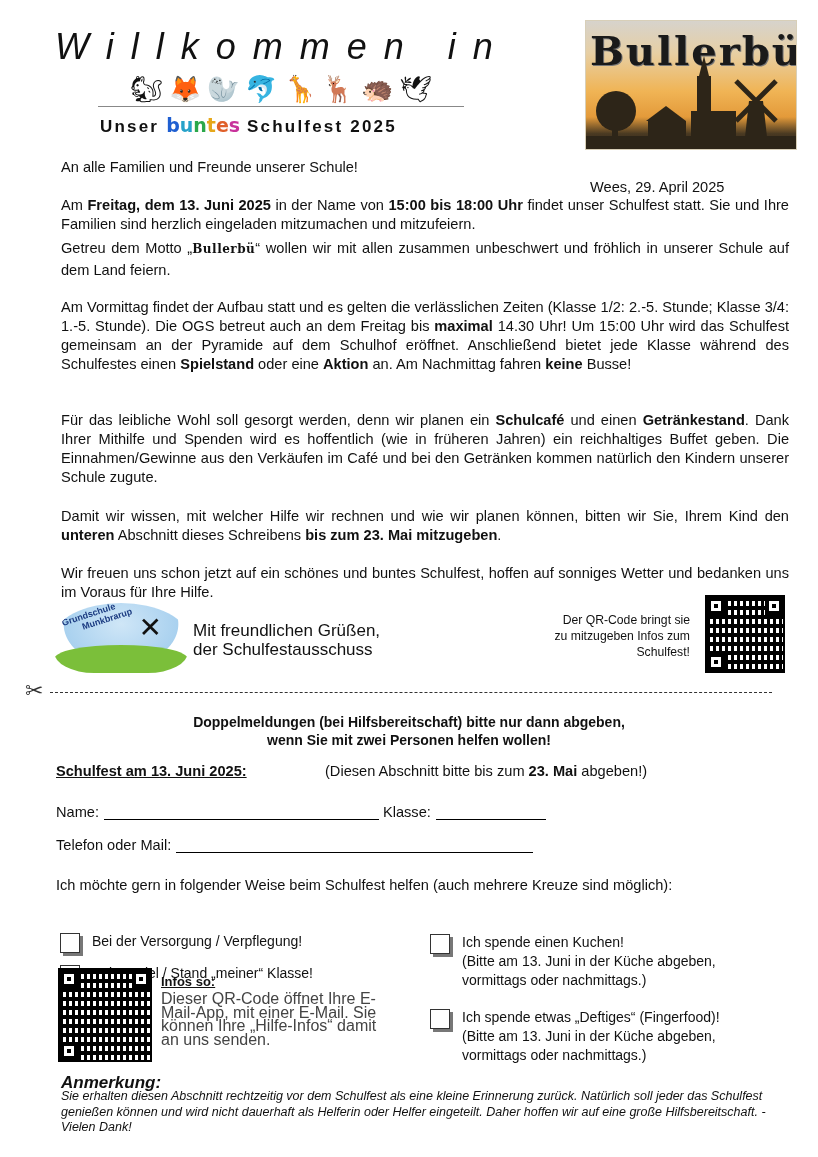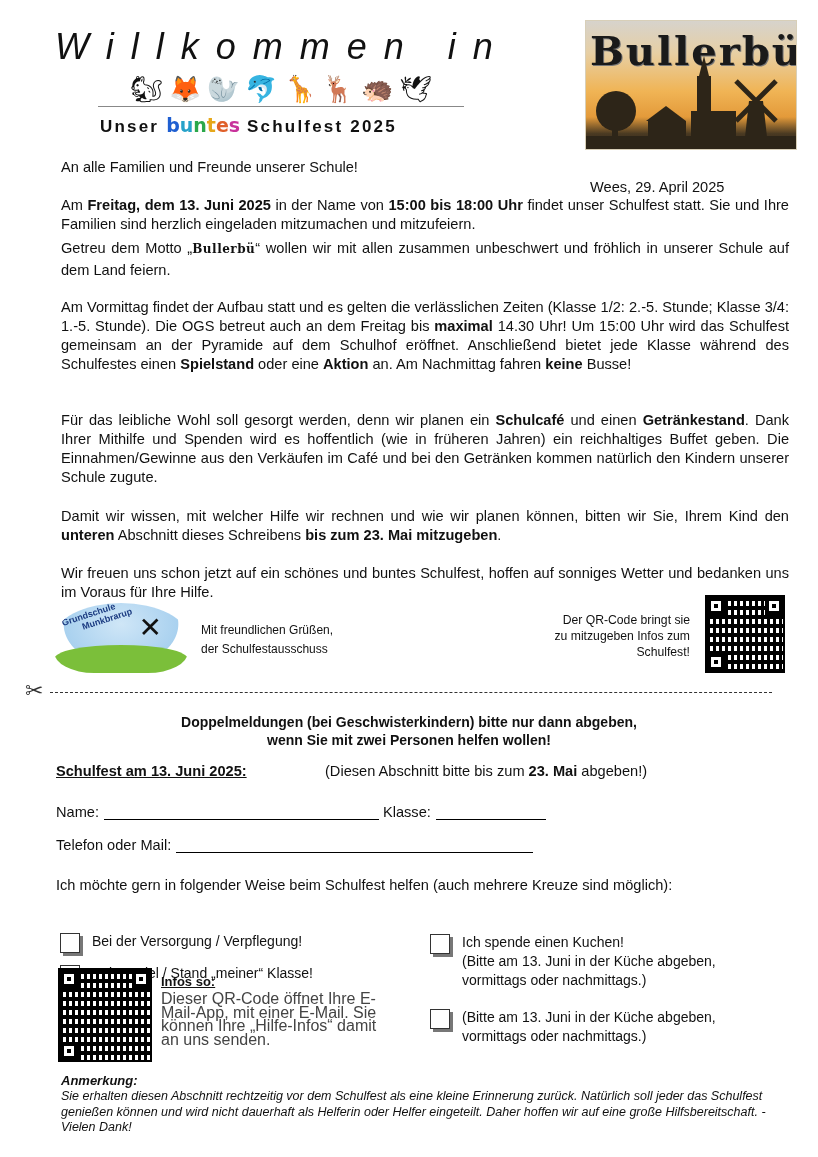--- a/index.html
+++ b/index.html
@@ -25,21 +25,21 @@
   .greeting { left: 61px; top: 159px; font-size: 14.6px; }
   .date { left: 590px; top: 159px; font-size: 14.6px; margin-top: 20px; }
   .motto { font-family: "DejaVu Serif", serif; font-weight: bold; font-size: 12px; letter-spacing: 0.5px; }
 
   
   .school-logo { left: 54px; top: 603px; width: 134px; height: 70px; border-radius: 50% 50% 30% 30%;
     background: radial-gradient(ellipse at 50% 30%, #cfe6f7 0%, #a9d1ef 60%, #fff 61%); overflow: hidden; }
   .school-logo .hill { position: absolute; bottom: 0; left: 0; width: 100%; height: 28px; background: #7bbf3a; border-radius: 50% 50% 0 0; }
   .school-logo .mill { position: absolute; right: 26px; top: 8px; font-size: 28px; }
   .school-logo .txt { position: absolute; left: 8px; top: 4px; font-size: 9px; font-weight: bold; color: #1a3a80; transform: rotate(-18deg); line-height: 10px; }
-  .regards { left: 193px; top: 621px; font-size: 12px; line-height: 19px; margin-left: 8px; }
+  .regards { left: 193px; top: 621px; font-size: 17px; line-height: 19px; }
   .qr-note { left: 520px; top: 612px; width: 170px; text-align: right; font-size: 12.2px; line-height: 16px; }
   .qr { background-color: #fff; border: 2px solid #000;
     background-image:
       linear-gradient(90deg, #000 50%, transparent 50%),
       linear-gradient(#000 50%, transparent 50%);
     background-size: 6px 6px, 9px 9px;
     background-blend-mode: multiply; }
   .qr-finder { position: absolute; width: 18px; height: 18px; border: 4px solid #000; background: #fff; }
   .qr-finder::after { content: ""; position: absolute; left: 3px; top: 3px; width: 4px; height: 4px; background: #000; }
 
@@ -56,21 +56,21 @@
 
   .intro { left: 56px; top: 877px; font-size: 14.6px; text-align: center; }
 
   .opt { position: absolute; display: flex; font-size: 14px; line-height: 19px; margin-top: 29px; }
   .cb { width: 20px; height: 20px; border: 1px solid #333; background: #fff; box-shadow: 3px 3px 0 #777; margin-right: 12px; flex: none; margin-top: 1px; }
 
   .qr2 { left: 58px; top: 968px; width: 94px; height: 94px; }
   .oder-title { left: 161px; top: 974px; font-size: 13px; font-weight: bold; text-decoration: underline; }
   .oder-text { left: 161px; top: 992px; width: 235px; font-size: 16px; line-height: 13.5px; color: #444; }
 
-  .note-title { left: 61px; top: 1073px; font-size: 13px; font-weight: bold; font-style: italic; }
+  .note-title { left: 61px; top: 1073px; font-size: 17px; font-weight: bold; font-style: italic; }
   .note-text { left: 61px; top: 1089px; width: 730px; font-size: 12.5px; line-height: 15.5px; font-style: italic; }
 </style>
 </head>
 <body>
 
 <div class="abs title">Willkommen in</div>
 
 <div class="abs animals">
   <span class="animal">🐿</span>
   <span class="animal">🦊</span>
@@ -155,21 +155,21 @@
 <div class="abs qr" style="left:705px; top:595px; width:80px; height:78px;">
   <div class="qr-finder" style="left:0;top:0"></div>
   <div class="qr-finder" style="right:0;top:0"></div>
   <div class="qr-finder" style="left:0;bottom:0"></div>
 </div>
 
 <div class="abs scissors">✂</div>
 <div class="abs cut-line"></div>
 
 <div class="abs notice">
-  <div>Doppelmeldungen (bei Geschwisterkindern) bitte nur dann abgeben,</div>
+  <div>Doppelmeldungen (bei Hilfsbereitschaft) bitte nur dann abgeben,</div>
   <div>wenn Sie mit zwei Personen helfen wollen!</div>
 </div>
 
 <div class="abs form-title">Schulfest am 13. Juni 2025:</div>
 <div class="abs form-deadline">
   <span>(Diesen Abschnitt bitte bis zum </span><b>23. Mai</b><span> abgeben!)</span>
 </div>
 
 <div class="field-row" style="top:804px">
   <span>Name:</span>
@@ -197,20 +197,21 @@
   <span class="cb"></span>
   <div>
     <div>Ich spende einen Kuchen!</div>
     <div>(Bitte am 13. Juni in der Küche abgeben,</div>
     <div>vormittags oder nachmittags.)</div>
   </div>
 </div>
 <div class="opt" style="left:430px; top:979px">
   <span class="cb"></span>
   <div>
+    <div>Ich spende etwas „Deftiges“ (Fingerfood)!</div>
     <div>(Bitte am 13. Juni in der Küche abgeben,</div>
     <div>vormittags oder nachmittags.)</div>
   </div>
 </div>
 
 <div class="abs qr qr2">
   <div class="qr-finder" style="left:0;top:0"></div>
   <div class="qr-finder" style="right:0;top:0"></div>
   <div class="qr-finder" style="left:0;bottom:0"></div>
 </div>

